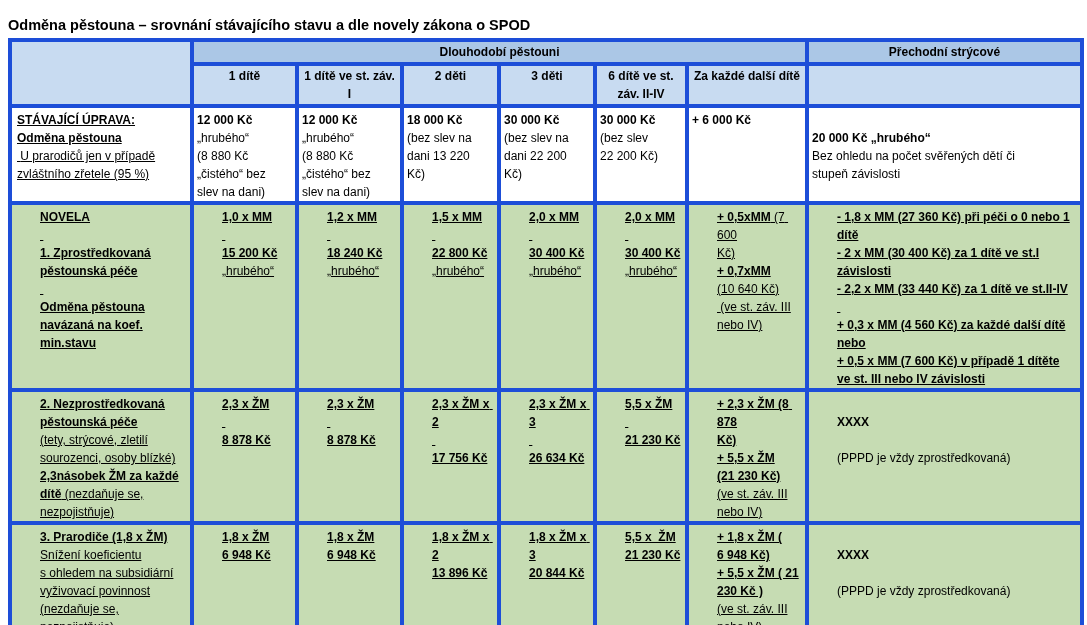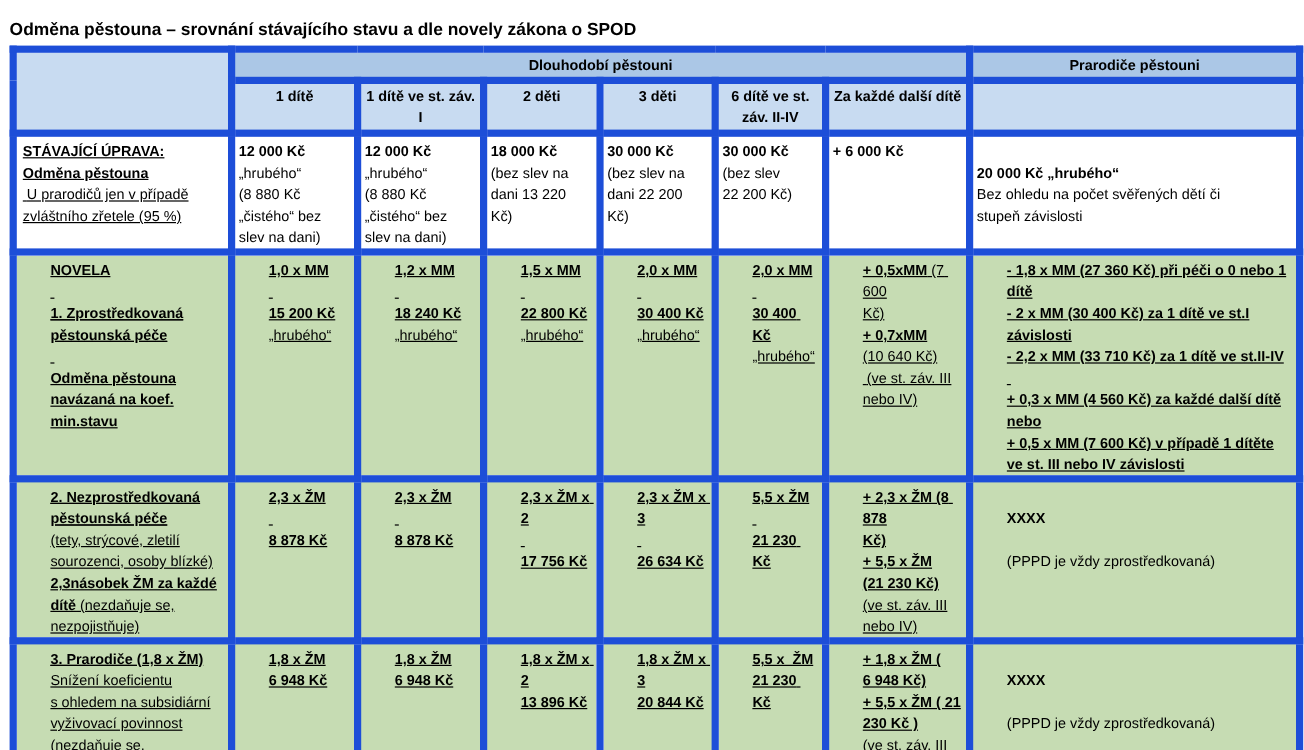--- a/index.html
+++ b/index.html
@@ -1,19 +1,19 @@
 <!DOCTYPE html>
 <html style="--c-band: #abc7e6; --c-sub: #c8dbf1; --c-green: #c6dcb3;"><head>
 <meta charset="utf-8">
 <style>
   html,body{margin:0;padding:0;background:#fff;}
   body{width:1087px;height:625px;position:relative;font-family:"Liberation Sans",sans-serif;color:#000;}
   .page-title{position:absolute;left:8px;top:17px;font-size:14.5px;font-weight:700;white-space:pre;}
   table.cmp{position:absolute;left:8px;top:38px;width:1072px;table-layout:fixed;border-collapse:collapse;border:2px solid #000;}
-  .cmp th,.cmp td{border:6px solid #1d4ed8;vertical-align:top;font-size:12px;line-height:18px;overflow:hidden;}
+  .cmp th,.cmp td{border:4px solid #1d4ed8;vertical-align:top;font-size:12px;line-height:18px;overflow:hidden;}
   .cmp th{font-weight:700;text-align:center;padding:1px 2px;background:var(--c-sub);}
   .cmp th.band{background:var(--c-band);}
   .cmp th.corner{background:var(--c-sub);}
   thead tr.r1{height:19px;}
   thead tr.r2{height:36px;}
   tbody tr:nth-child(1){height:95px;}
   tbody tr:nth-child(2){height:187px;}
   tbody tr:nth-child(3){height:127px;}
   tbody tr:nth-child(4){height:119px;}
   .cmp td{padding:3px 4px 0 5px;background:#fff;}
@@ -37,21 +37,21 @@
       <col style="width:97px">
     <col style="width:96px">
       <col style="width:92px">
       <col style="width:120px">
       <col style="width:275px">
   </colgroup>
   <thead>
     <tr class="r1">
       <th class="corner" rowspan="2"></th>
       <th class="band" colspan="6">Dlouhodobí pěstouni</th>
-      <th class="band">Prarodiče pěstouni</th>
+      <th class="band">Přechodní strýcové</th>
     </tr>
     <tr class="r2" id="subheader-row">
         <th>1 dítě</th>
         <th>1 dítě ve st. záv. I</th>
         <th>2 děti</th>
         <th>3 děti</th>
         <th>6 dítě ve st. záv. II-IV</th>
         <th>Za každé další dítě</th>
         <th></th>
       </tr>
@@ -152,21 +152,21 @@
           <div class="ln"><span class="b">+ 0,7xMM</span></div>
           <div class="ln"><span>(10 640 Kč)</span></div>
           <div class="ln"><span> (ve st. záv. III</span></div>
           <div class="ln"><span>nebo IV)</span></div>
         </td>
         <td class="left">
           <div class="ln"><span class="b">- 1,8 x MM (27 360 Kč) při péči o 0 nebo 1</span></div>
           <div class="ln"><span class="b">dítě</span></div>
           <div class="ln"><span class="b">- 2 x MM (30 400 Kč) za 1 dítě ve st.I</span></div>
           <div class="ln"><span class="b">závislosti</span></div>
-          <div class="ln"><span class="b">- 2,2 x MM (33 710 Kč) za 1 dítě ve st.II-IV</span></div>
+          <div class="ln"><span class="b">- 2,2 x MM (33 440 Kč) za 1 dítě ve st.II-IV</span></div>
           <div class="ln">&nbsp;</div>
           <div class="ln"><span class="b">+ 0,3 x MM (4 560 Kč) za každé další dítě</span></div>
           <div class="ln"><span class="b">nebo</span></div>
           <div class="ln"><span class="b">+ 0,5 x MM (7 600 Kč) v případě 1 dítěte</span></div>
           <div class="ln"><span class="b">ve st. III nebo IV závislosti</span></div>
         </td>
       </tr>
       <tr class="green">
         <td class="left">
           <div class="ln"><span class="b u">2. Nezprostředkovaná</span></div>

